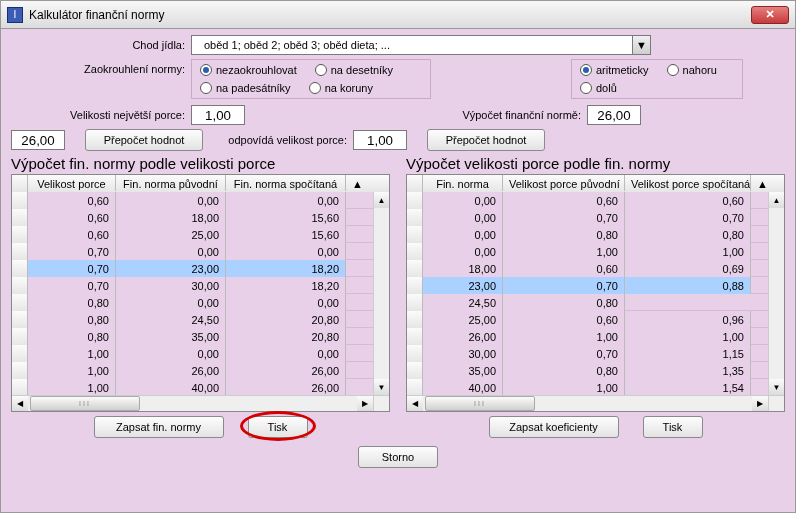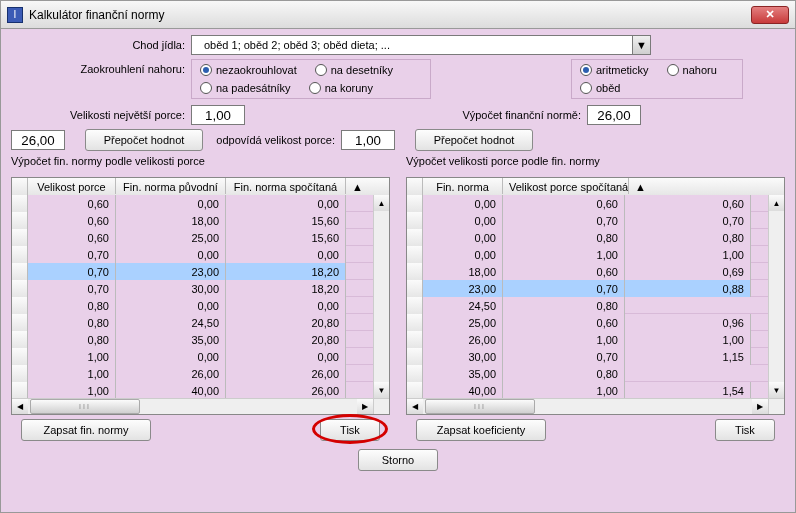--- a/index.html
+++ b/index.html
@@ -6,49 +6,49 @@
 body { font-family: Tahoma, Arial, sans-serif; font-size: 11px; background: #fff; }
 .window { width: 796px; height: 513px; border: 1px solid #999; background: #e9d0e9; position: relative; }
 .titlebar { height: 28px; background: linear-gradient(to bottom, #f8f8f8, #dcdcdc); border-bottom: 1px solid #999; display: flex; align-items: center; padding: 0 6px; }
 .titlebar .icon { width: 16px; height: 16px; background: #3b5bb5; display: inline-flex; align-items: center; justify-content: center; color: #fff; font-size: 10px; margin-right: 6px; border: 1px solid #16306e; }
 .titlebar .title { font-size: 12px; color: #000; }
 .titlebar .close { margin-left: auto; width: 38px; height: 18px; background: linear-gradient(to bottom,#e48080,#c83a3a); border: 1px solid #8a2424; border-radius: 3px; color: #fff; display: flex; align-items: center; justify-content: center; font-weight: bold; cursor: pointer; }
 .content { padding: 6px 10px 6px 10px; }
 .row { display: flex; align-items: center; margin-bottom: 4px; }
 .label-r { text-align: right; padding-right: 6px; }
 .combo { display: flex; align-items: center; border: 1px solid #7a7a7a; background: #fff; height: 20px; }
-.combo span { flex: 1; padding: 0 12px; }
+.combo span { flex: 1; padding: 0 4px; margin-left: 8px; }
 .combo .drop { width: 18px; height: 18px; background: linear-gradient(#f0f0f0,#cfcfcf); border-left: 1px solid #7a7a7a; display: flex; align-items: center; justify-content: center; cursor: pointer; }
 .radio-box { border: 1px solid #c9a9c9; background: #e9d0e9; padding: 4px 8px; display: flex; flex-wrap: wrap; gap: 6px 18px; }
 .radio { display: flex; align-items: center; gap: 4px; cursor: pointer; }
 .radio .dot { width: 12px; height: 12px; border: 1px solid #555; border-radius: 50%; background: #fff; display: flex; align-items: center; justify-content: center; }
 .radio .dot.sel::after { content:""; width: 6px; height: 6px; background: #2c5fb0; border-radius: 50%; }
 input.text { border: 1px solid #7a7a7a; background: #fff; height: 20px; padding: 0 4px; text-align: center; width: 54px; }
 .btn { background: linear-gradient(#fdfdfd,#e3e3e3); border: 1px solid #8a8a8a; border-radius: 3px; height: 22px; padding: 0 12px; display: inline-flex; align-items: center; justify-content: center; cursor: pointer; }
 .panels { display: flex; gap: 16px; }
 .panel { flex: 1; }
-.panel-title { font-size: 11px; margin-bottom: 10px; }
+.panel-title { font-size: 15px; margin-bottom: 2px; }
 .grid { border: 1px solid #888; background: #fff; height: 238px; overflow: hidden; position: relative; }
 .ghead { display: flex; background: linear-gradient(#fbfbfb,#e6e6e6); border-bottom: 1px solid #bbb; }
 .gcell { border-right: 1px solid #bbb; padding: 2px 6px; text-align: right; overflow: hidden; white-space: nowrap; }
 .ghead .gcell { text-align: center; font-size: 11px; height: 16px; line-height: 14px; }
 .gbody { position: absolute; top: 17px; bottom: 16px; left: 0; right: 16px; overflow: hidden; background: #e9d0e9; }
 .grow { display: flex; height: 17px; border-bottom: 1px solid #d8bad8; }
 .grow .gcell { background: #e9d0e9; font-size: 11px; height: 17px; line-height: 15px; }
 .grow.sel .gcell { background: #aad1ff; color: #000; }
 .rowhead { width: 16px; background: linear-gradient(#fbfbfb,#e6e6e6); border-right: 1px solid #bbb; height: 17px; }
 .vscroll { position: absolute; right: 0; top: 17px; bottom: 16px; width: 16px; background: #efefef; border-left: 1px solid #ccc; display: flex; flex-direction: column; }
 .vscroll .arrow { height: 16px; background: linear-gradient(#fbfbfb,#dcdcdc); display: flex; align-items: center; justify-content: center; font-size: 8px; cursor: pointer; }
 .vscroll .track { flex:1; }
 .hscroll { position: absolute; left: 0; right: 16px; bottom: 0; height: 16px; background: #efefef; border-top: 1px solid #ccc; display: flex; }
 .hscroll .arrow { width: 16px; background: linear-gradient(#fbfbfb,#dcdcdc); display: flex; align-items:center; justify-content:center; font-size:8px; cursor:pointer;}
 .hscroll .thumb { width: 110px; margin-left:2px; background: linear-gradient(#fbfbfb,#d0d0d0); border:1px solid #aaa; border-radius:2px; display:flex; align-items:center; justify-content:center; color:#888; font-size:7px; letter-spacing:2px;}
 .hscroll .track { flex:1; }
 .corner { position:absolute; right:0; bottom:0; width:16px; height:16px; background:#efefef; border-left:1px solid #ccc; border-top:1px solid #ccc;}
-.btnrow { display:flex; gap:24px; padding:4px 10px 4px 10px; justify-content:space-between;}
+.btnrow { display:flex; gap:24px; padding:4px 10px 4px 10px; justify-content:center;}
 .highlight-ellipse { position:absolute; border:3px solid #d40000; border-radius:50%; pointer-events:none; }
 .under { }
 </style>
 </head>
 <body>
 
 <div class="window">
   <div class="titlebar">
     <span class="icon">I</span>
     <span class="title">Kalkulátor finanční normy</span>
@@ -59,21 +59,21 @@
 
     <div class="row">
       <div class="label-r" style="width:180px">Chod jídla:</div>
       <div class="combo" style="width:460px">
         <span>oběd 1; oběd 2; oběd 3; oběd dieta; ...</span>
         <div class="drop">▼</div>
       </div>
     </div>
 
     <div class="row" style="align-items:flex-start">
-      <div class="label-r" style="width:180px; padding-top:4px">Zaokrouhlení nahoru:</div>
+      <div class="label-r" style="width:180px; padding-top:4px">Zaokrouhlení normy:</div>
       <div class="radio-box" style="width:240px">
         <div class="radio">
             <span class="dot sel"></span>
             <span>nezaokrouhlovat</span>
           </div>
         <div class="radio">
             <span class="dot"></span>
             <span>na desetníky</span>
           </div>
         <div class="radio">
@@ -90,39 +90,39 @@
         <div class="radio">
             <span class="dot sel"></span>
             <span>aritmeticky</span>
           </div>
         <div class="radio">
             <span class="dot"></span>
             <span>nahoru</span>
           </div>
         <div class="radio">
             <span class="dot"></span>
-            <span>oběd</span>
+            <span>dolů</span>
           </div>
       </div>
     </div>
 
     <div class="row" style="margin-top:6px">
       <div class="label-r" style="width:180px">Velikosti největší porce:</div>
       <input class="text" value="1,00" style="">
       <div style="width:20px"></div>
       <div style="width:172px"></div>
       <div class="label-r" style="width:150px">Výpočet finanční normě:</div>
       <input class="text" value="26,00" style="">
     </div>
 
     <div class="row">
       <input class="text" value="26,00" style="">
       <div style="width:20px"></div>
       <div class="btn" style="width:118px">Přepočet hodnot</div>
-      <div class="label-r" style="width:138px">odpovídá velikost porce:</div>
+      <div class="label-r" style="width:150px">odpovídá velikost porce:</div>
       <input class="text" value="1,00" style="">
       <div style="width:20px"></div>
       <div class="btn" style="width:118px">Přepočet hodnot</div>
     </div>
 
     <div class="panels" style="margin-top:4px">
       <div class="panel">
         <div class="panel-title">Výpočet fin. normy podle velikosti porce</div>
         <div class="grid" id="left-grid">
             <div class="ghead">
@@ -228,20 +228,21 @@
             <div class="highlight-ellipse" style="left:-8px; top:-5px; width:76px; height:30px"></div>
           </div>
         </div>
       </div>
       <div class="panel">
         <div class="panel-title">Výpočet velikosti porce podle fin. normy</div>
         <div class="grid" id="right-grid">
             <div class="ghead">
               <div class="rowhead"></div>
               <div class="gcell" style="width:80px">Fin. norma</div>
+              <div class="gcell" style="width:122px">Velikost porce původní</div>
               <div class="gcell" style="width:126px">Velikost porce spočítaná</div>
               <div class="gcell" style="width:16px;border-right:none">▲</div>
             </div>
             <div class="gbody">
               <div class="grow">
                 <div class="rowhead"></div>
                 <div class="gcell" style="width:80px">0,00</div>
                 <div class="gcell" style="width:122px">0,60</div>
                 <div class="gcell" style="width:126px">0,60</div>
               </div>
@@ -295,20 +296,21 @@
               <div class="grow">
                 <div class="rowhead"></div>
                 <div class="gcell" style="width:80px">30,00</div>
                 <div class="gcell" style="width:122px">0,70</div>
                 <div class="gcell" style="width:126px">1,15</div>
               </div>
               <div class="grow">
                 <div class="rowhead"></div>
                 <div class="gcell" style="width:80px">35,00</div>
                 <div class="gcell" style="width:122px">0,80</div>
+                <div class="gcell" style="width:126px">1,35</div>
               </div>
               <div class="grow">
                 <div class="rowhead"></div>
                 <div class="gcell" style="width:80px">40,00</div>
                 <div class="gcell" style="width:122px">1,00</div>
                 <div class="gcell" style="width:126px">1,54</div>
               </div>
             </div>
             <div class="vscroll">
               <div class="arrow">▲</div>

